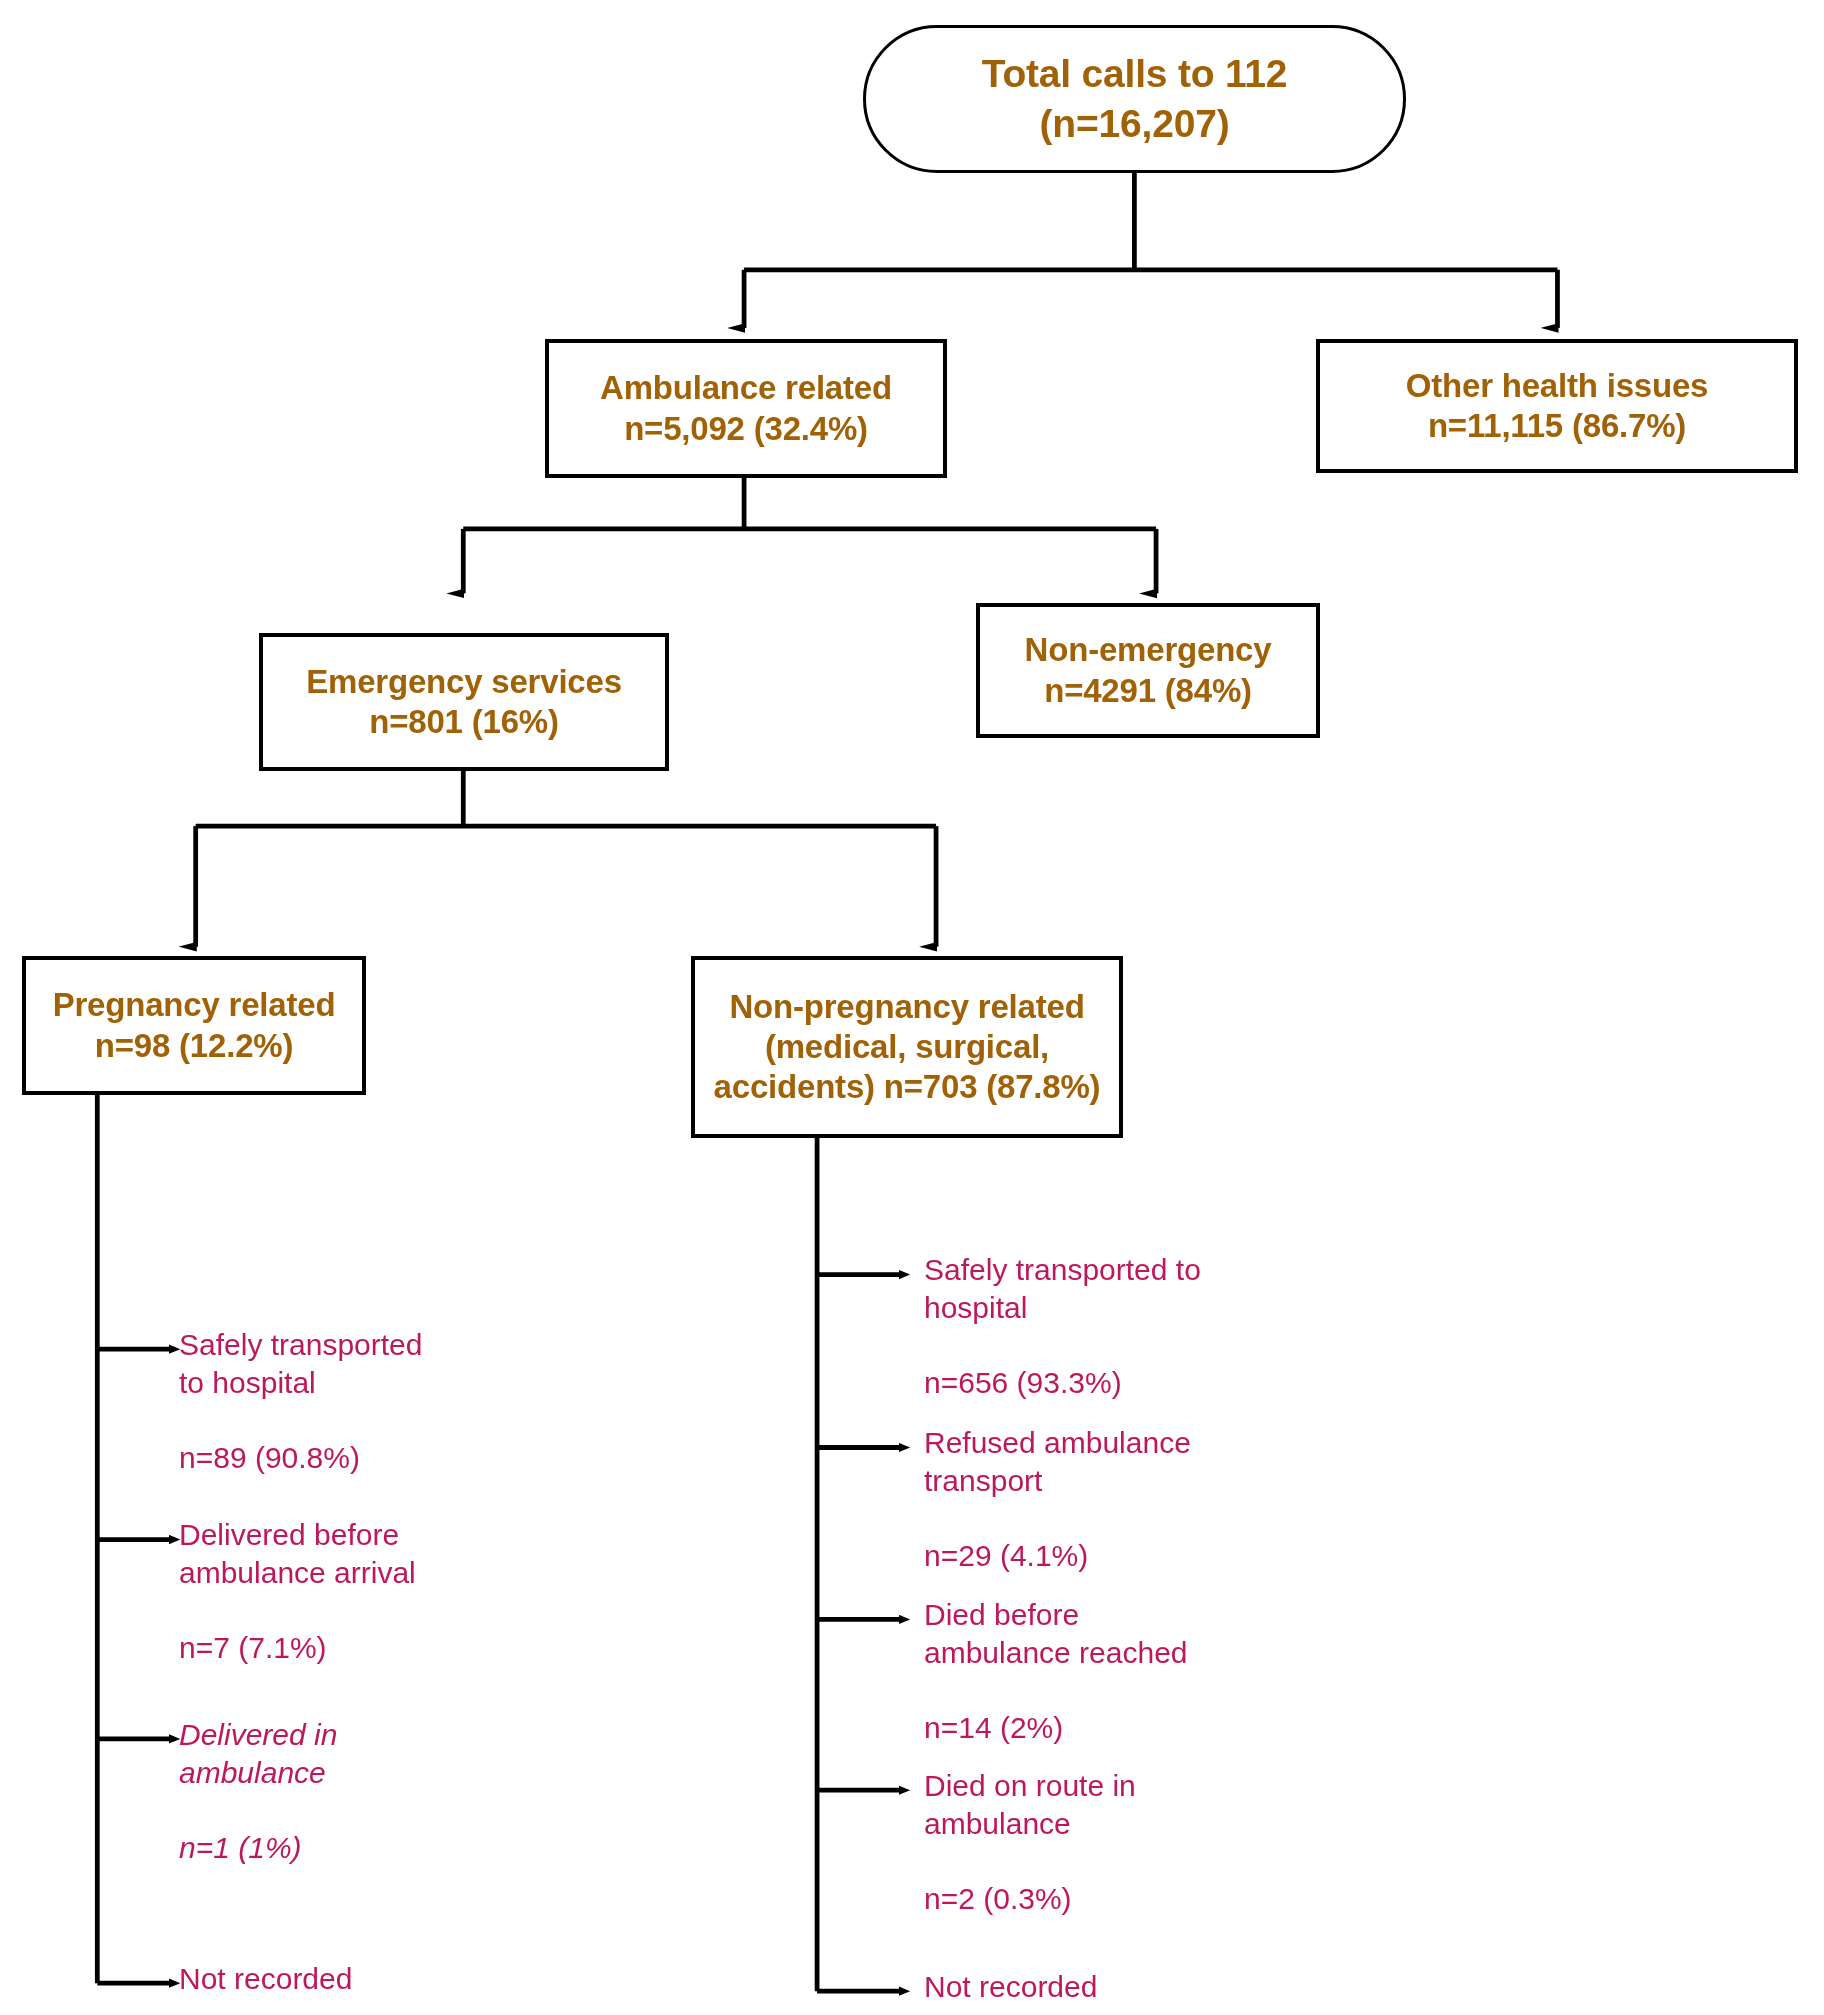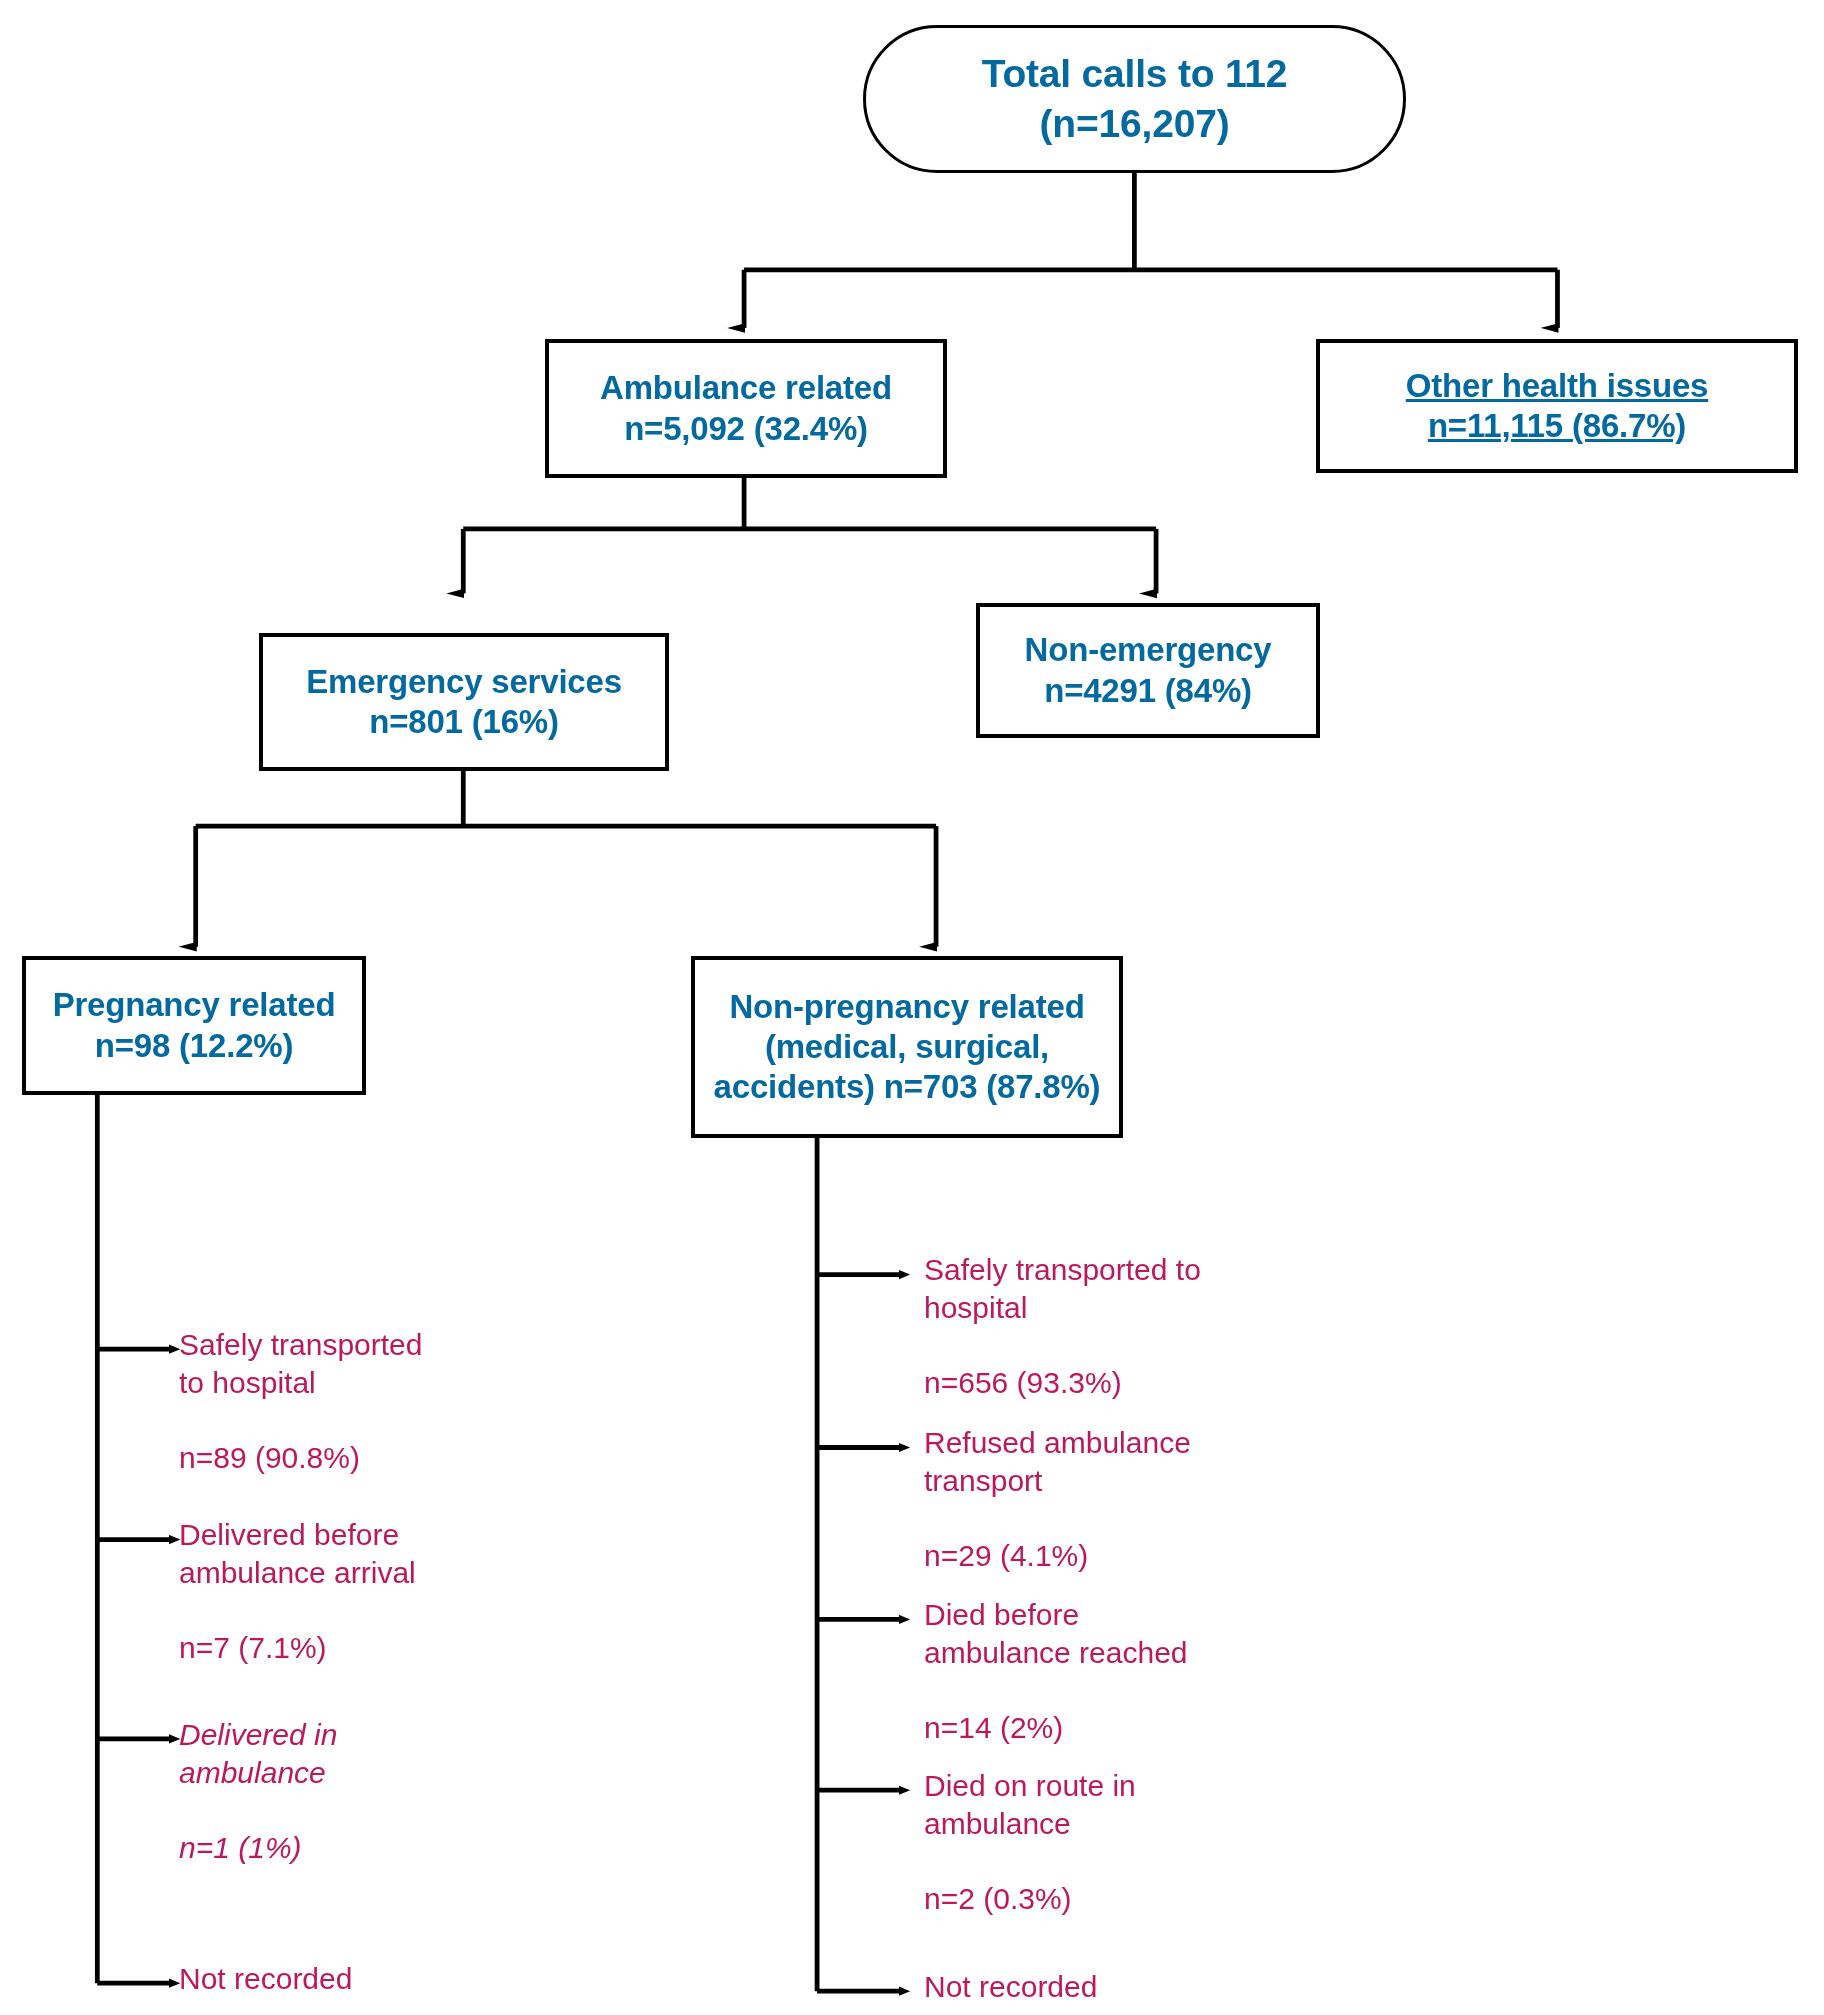--- a/index.html
+++ b/index.html
@@ -20,21 +20,21 @@
   .node{
     position:absolute;
     box-sizing:border-box;
     background:#ffffff;
     border:4.8px solid #000000;
     display:flex;
     flex-direction:column;
     align-items:center;
     justify-content:center;
     text-align:center;
-    color:#0369a1;
+    color:#a16207;
     font-weight:bold;
     font-size:33px;
     line-height:1.22;
     letter-spacing:-0.2px;
   }
   .node.stadium{
     border-radius:79px;
     border-width:3.7px;
     font-size:39px;
     line-height:1.3;
@@ -107,21 +107,21 @@
   <div class="node stadium" style="left:863px;top:25.4px;width:543px;height:148px;">
     <span class="ln">Total calls to 112</span>
     <span class="ln">(n=16,207)</span>
   </div>
 
   <div class="node" style="left:545px;top:339px;width:402px;height:139px;">
     <span class="ln">Ambulance related</span>
     <span class="ln">n=5,092 (32.4%)</span>
   </div>
 
-  <div class="node" style="left:1316px;top:339px;width:482px;height:134px;text-decoration:underline;">
+  <div class="node" style="left:1316px;top:339px;width:482px;height:134px;">
     <span class="ln">Other health issues</span>
     <span class="ln">n=11,115 (86.7%)</span>
   </div>
 
   <div class="node" style="left:259px;top:603px;width:410px;height:138px;margin-top:30px;">
     <span class="ln">Emergency services</span>
     <span class="ln">n=801 (16%)</span>
   </div>
 
   <div class="node" style="left:976px;top:603px;width:344px;height:135px;">

